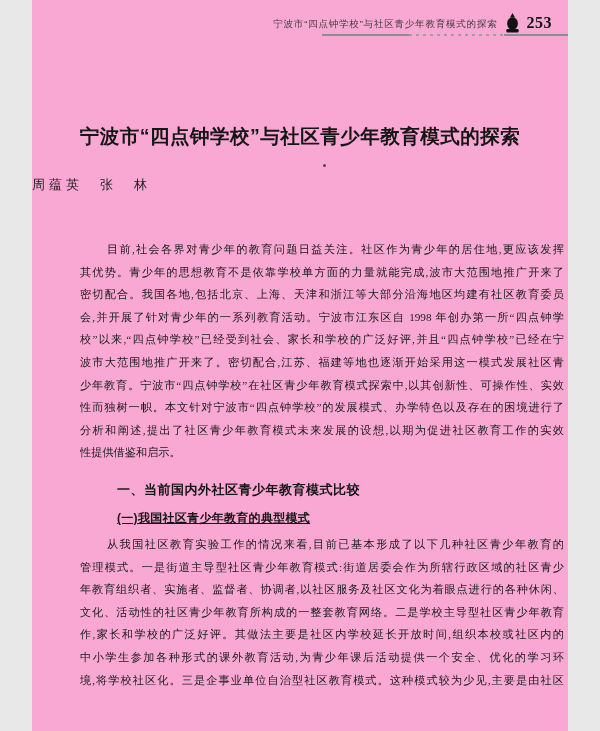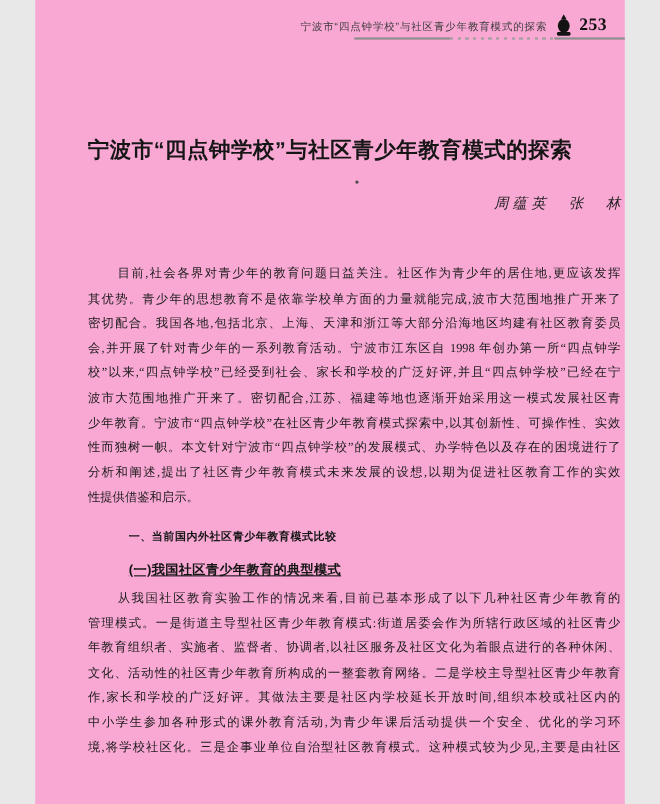--- a/index.html
+++ b/index.html
@@ -45,40 +45,40 @@
     text-align:center;
     font-family:"Liberation Sans","DejaVu Sans",sans-serif;
     font-size:19.5px;font-weight:bold;color:#161616;letter-spacing:0.5px;
   }
   .speck{
     position:absolute;left:291px;top:164px;width:3px;height:3px;
     background:#4a4a4a;border-radius:50%;
   }
   .authors{
     position:absolute;top:176px;left:0;width:100%;
-    text-align:right;
-    font-style:italic;font-size:13px;color:#222;letter-spacing:4px;
+    text-align:left;
+    font-size:13px;color:#222;letter-spacing:4px;
   }
   
   .para{position:absolute;left:48px;width:484px;}
   .p1{top:238px;}
   .p2{top:533px;}
   .line{
     height:22.6px;line-height:22.6px;
     font-size:11.2px;color:#1b1b1b;
     text-align:justify;text-align-last:justify;
     overflow:hidden;white-space:normal;
   }
   .line.first{padding-left:27px;}
   .line.short{text-align-last:left;}
   .sec{
     position:absolute;top:481px;left:58px;width:484px;margin:0;
     padding-left:27px;
     font-family:Liberation Sans, sans-serif;
-    font-size:10px;font-weight:bold;color:#161616;letter-spacing:0.5px;
+    font-size:13px;font-weight:bold;color:#161616;letter-spacing:0.5px;
   }
   .subsec{
     position:absolute;top:510px;left:58px;width:484px;margin:0;
     padding-left:27px;
     font-family:"Liberation Sans","DejaVu Sans",sans-serif;
     font-size:12px;font-weight:bold;color:#161616;letter-spacing:0.3px;text-decoration:underline;
   }
 </style>
 </head>
 <body>

